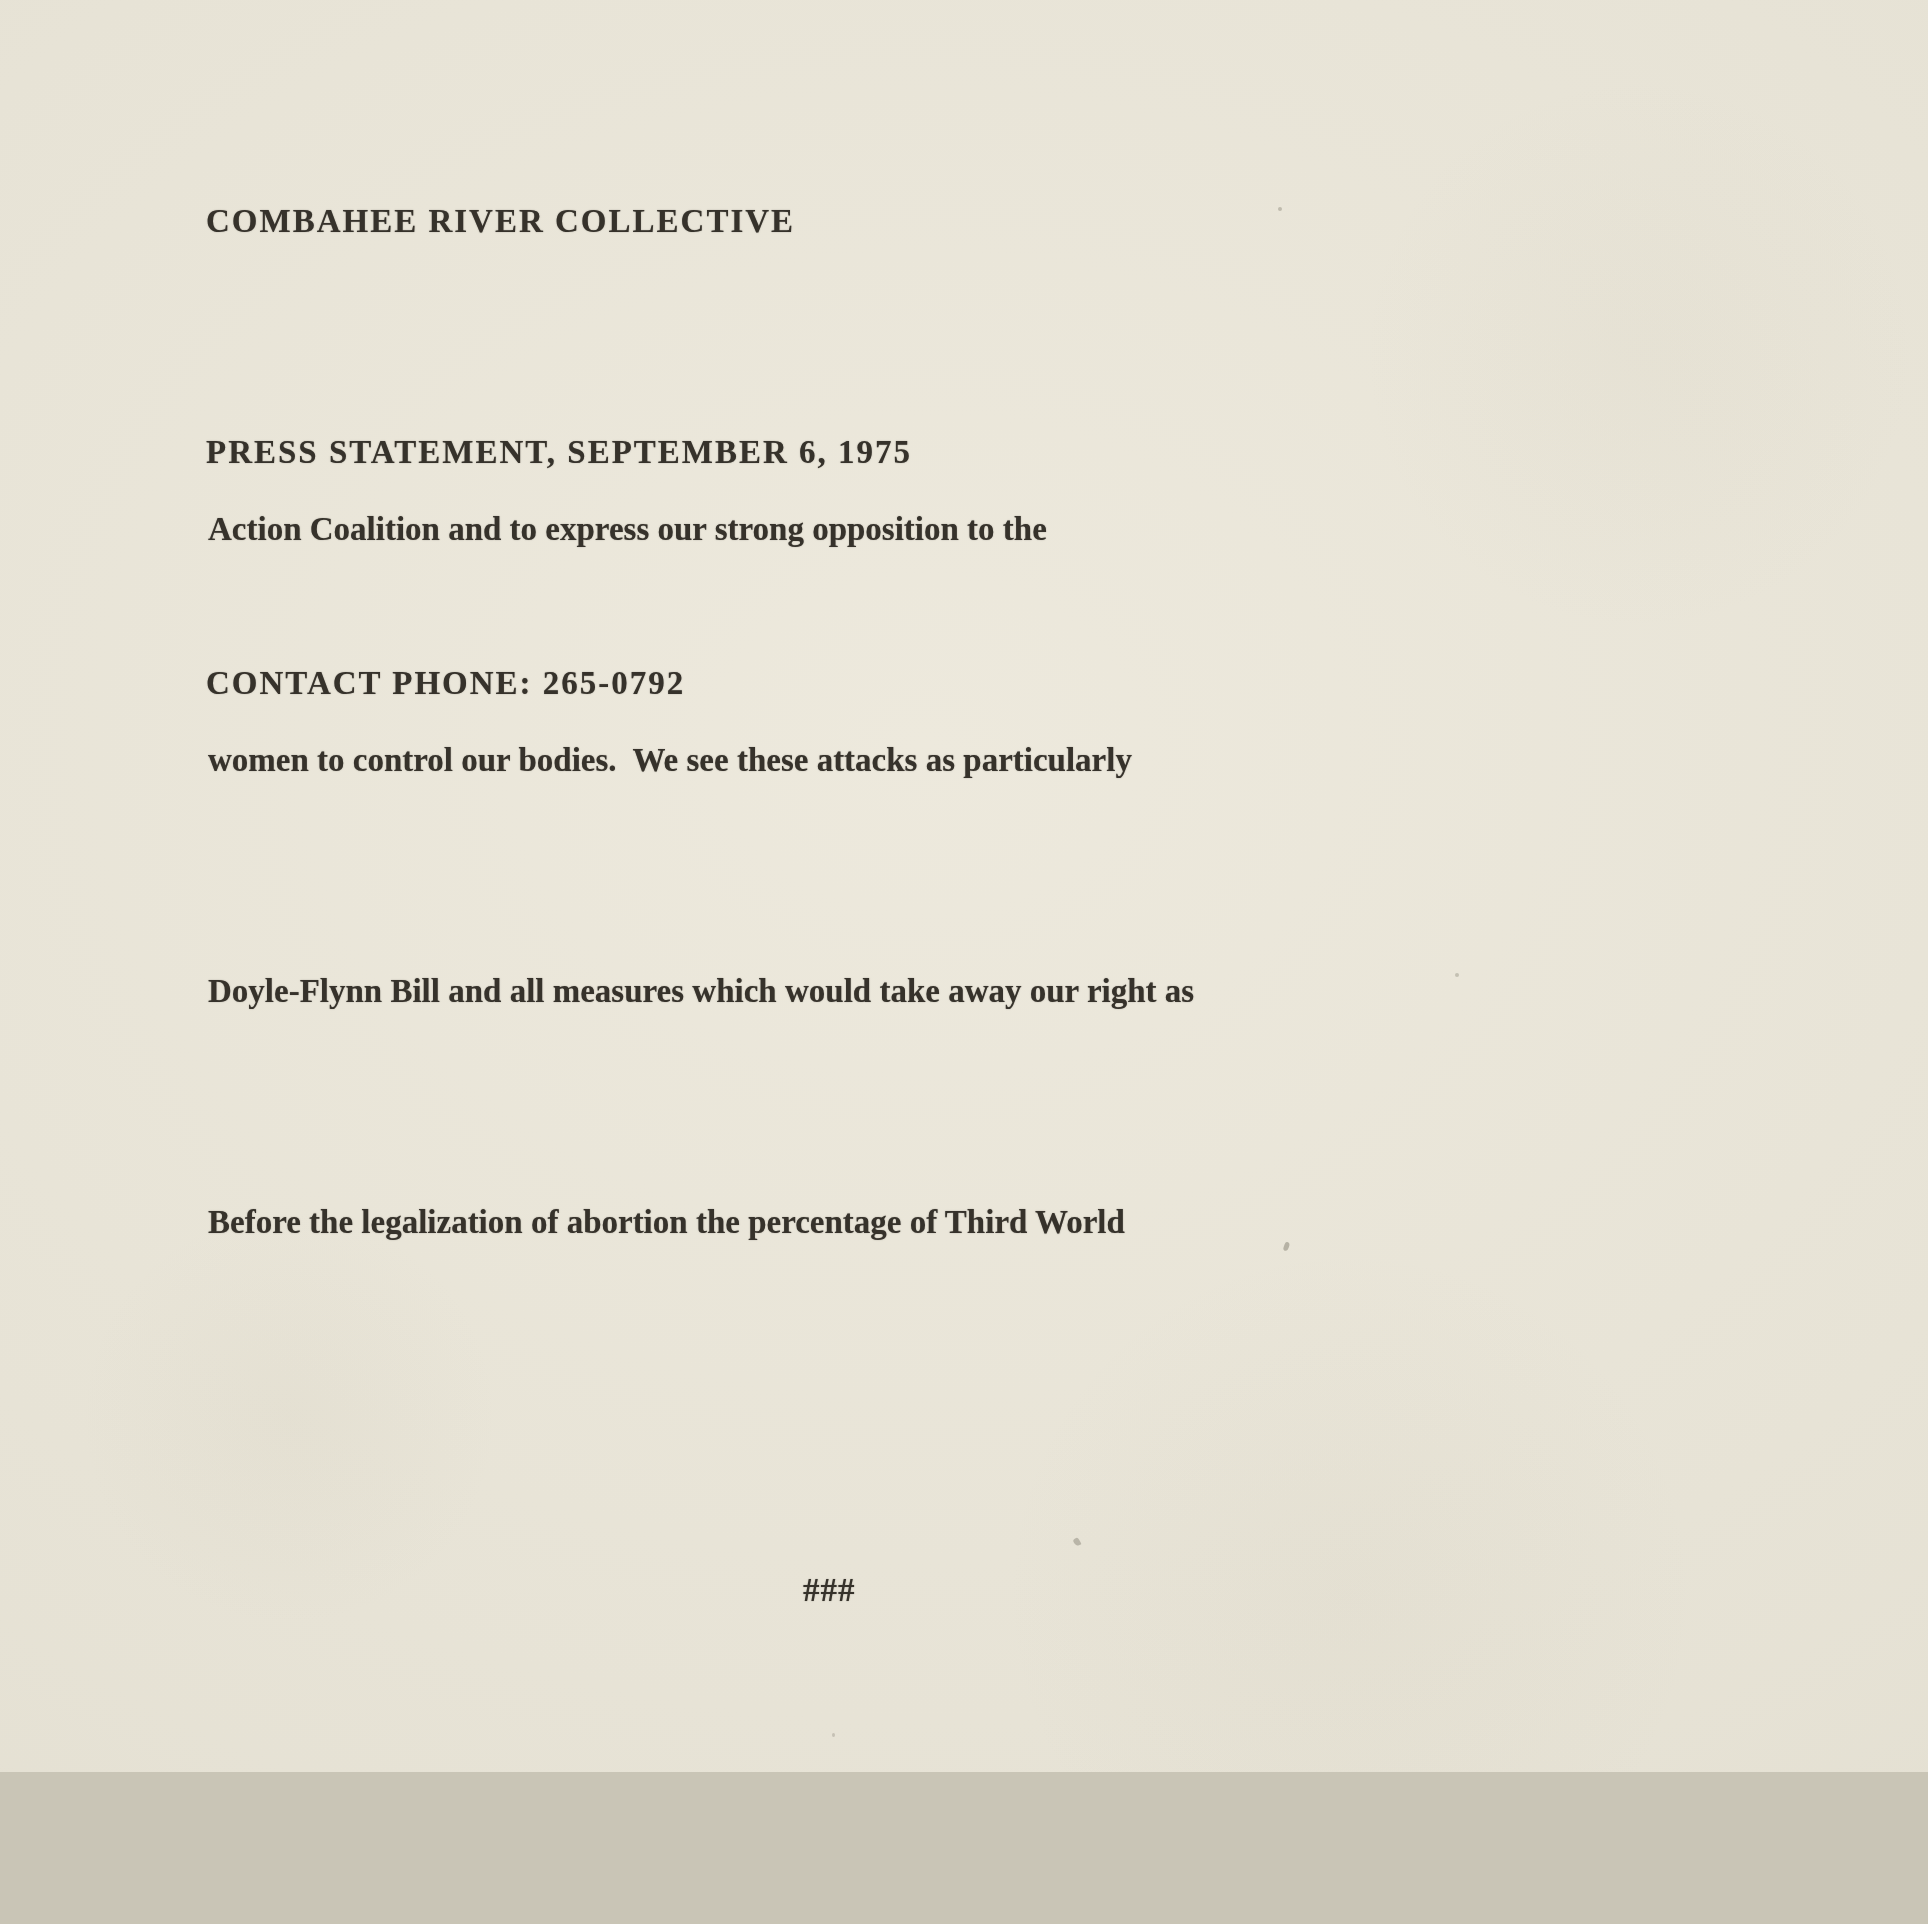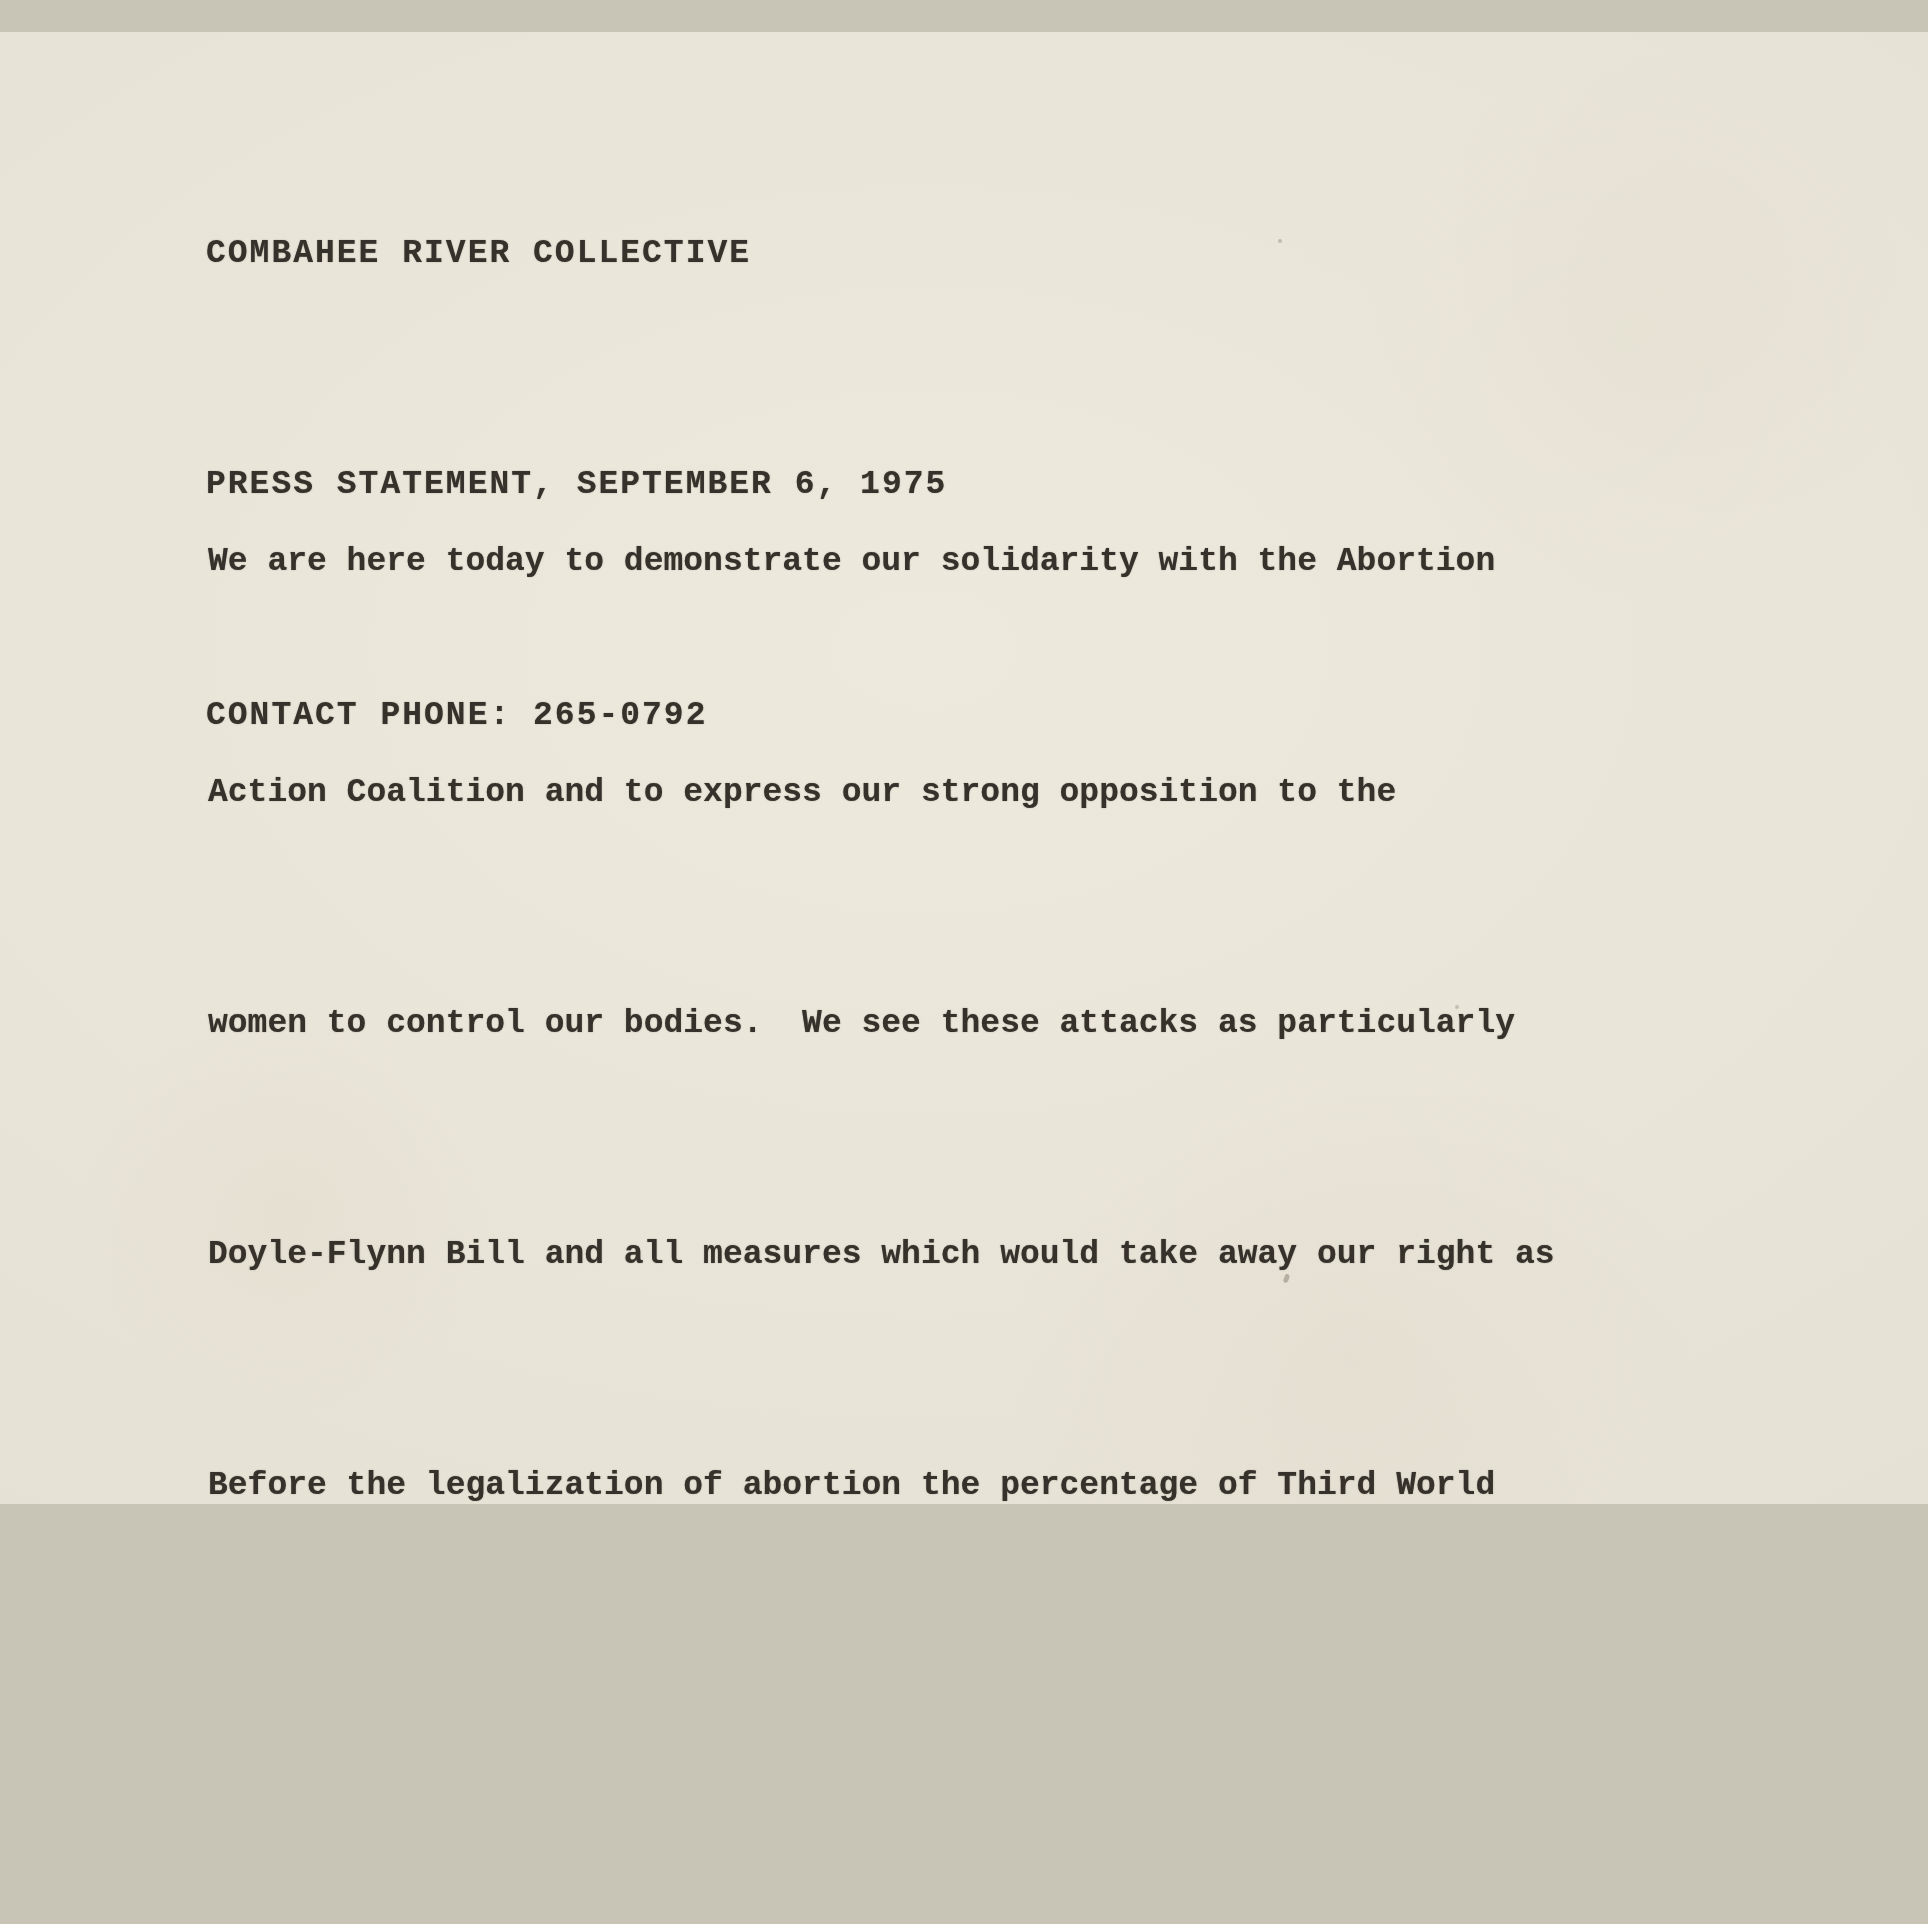--- a/index.html
+++ b/index.html
@@ -3,30 +3,29 @@
 <meta charset="utf-8">
 <style>
   html, body {
     margin: 0;
     padding: 0;
     background: #c9c5b6;
   }
   .paper {
     position: relative;
     width: 1928px;
-    height: 1472px;
+    height: 1772px;
     overflow: hidden;
     background:
       radial-gradient(ellipse 140% 120% at 48% 42%, rgba(238,234,222,0.9) 0%, rgba(230,226,213,0.9) 55%, rgba(219,215,200,0.9) 100%),
       #e4e0d1;
-    font-family: Liberation Mono, monospace;
+    font-family: Liberation Serif, serif;
     font-weight: 700;
     color: #36322b;
     text-shadow: 0 0 1.2px rgba(54,50,43,0.5);
-    margin-top: 32px;
   }
   
   .paper::before {
     content: "";
     position: absolute;
     inset: 0;
     background:
       radial-gradient(circle 299px at 15% 80%, rgba(180,172,150,0.07), transparent 70%),
       radial-gradient(circle 398px at 85% 20%, rgba(180,172,150,0.06), transparent 70%),
       radial-gradient(circle 498px at 70% 90%, rgba(170,162,140,0.06), transparent 70%);
@@ -77,21 +76,20 @@
 
 <div class="paper">
 
   <div class="header-block">
     <div>COMBAHEE RIVER COLLECTIVE</div>
     <div>PRESS STATEMENT, SEPTEMBER 6, 1975</div>
     <div>CONTACT PHONE: 265-0792</div>
   </div>
 
   <div class="body-block">
-    <div class="body-line">We are here today to demonstrate our solidarity with the Abortion</div>
     <div class="body-line">Action Coalition and to express our strong opposition to the</div>
     <div class="body-line">women to control our bodies.  We see these attacks as particularly</div>
     <div class="body-line">Doyle-Flynn Bill and all measures which would take away our right as</div>
     <div class="body-line">Before the legalization of abortion the percentage of Third World</div>
     
     
     
     
     
     

